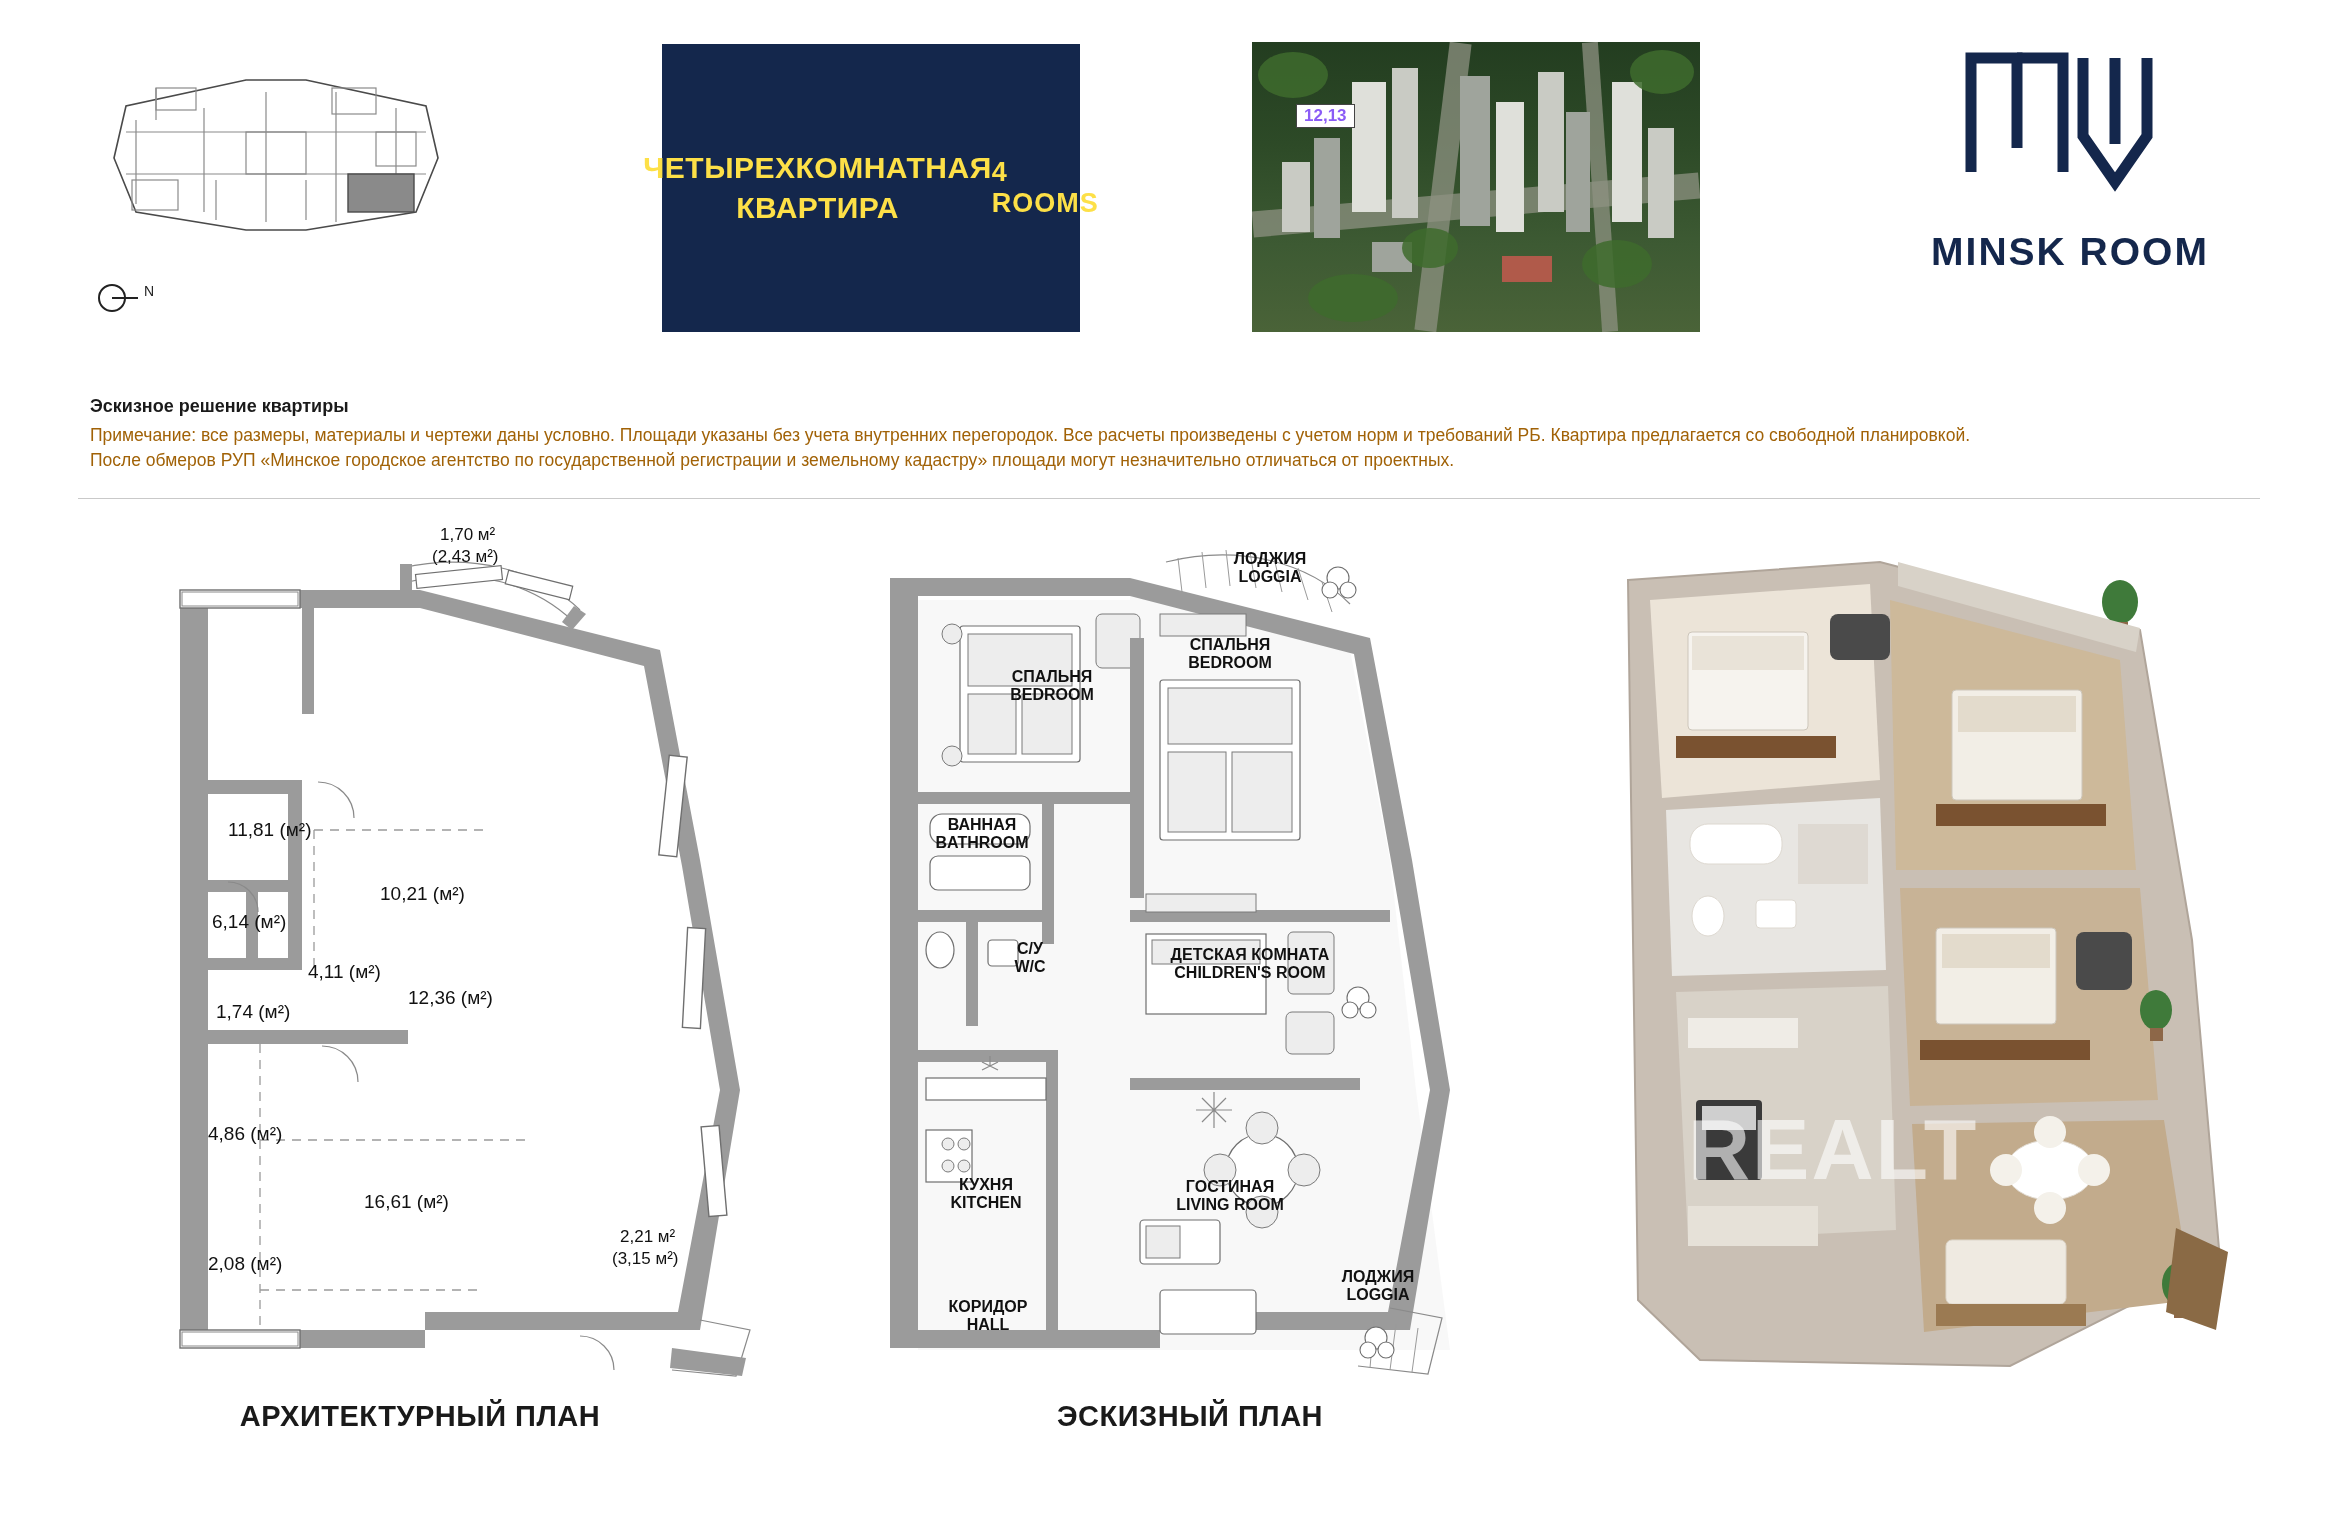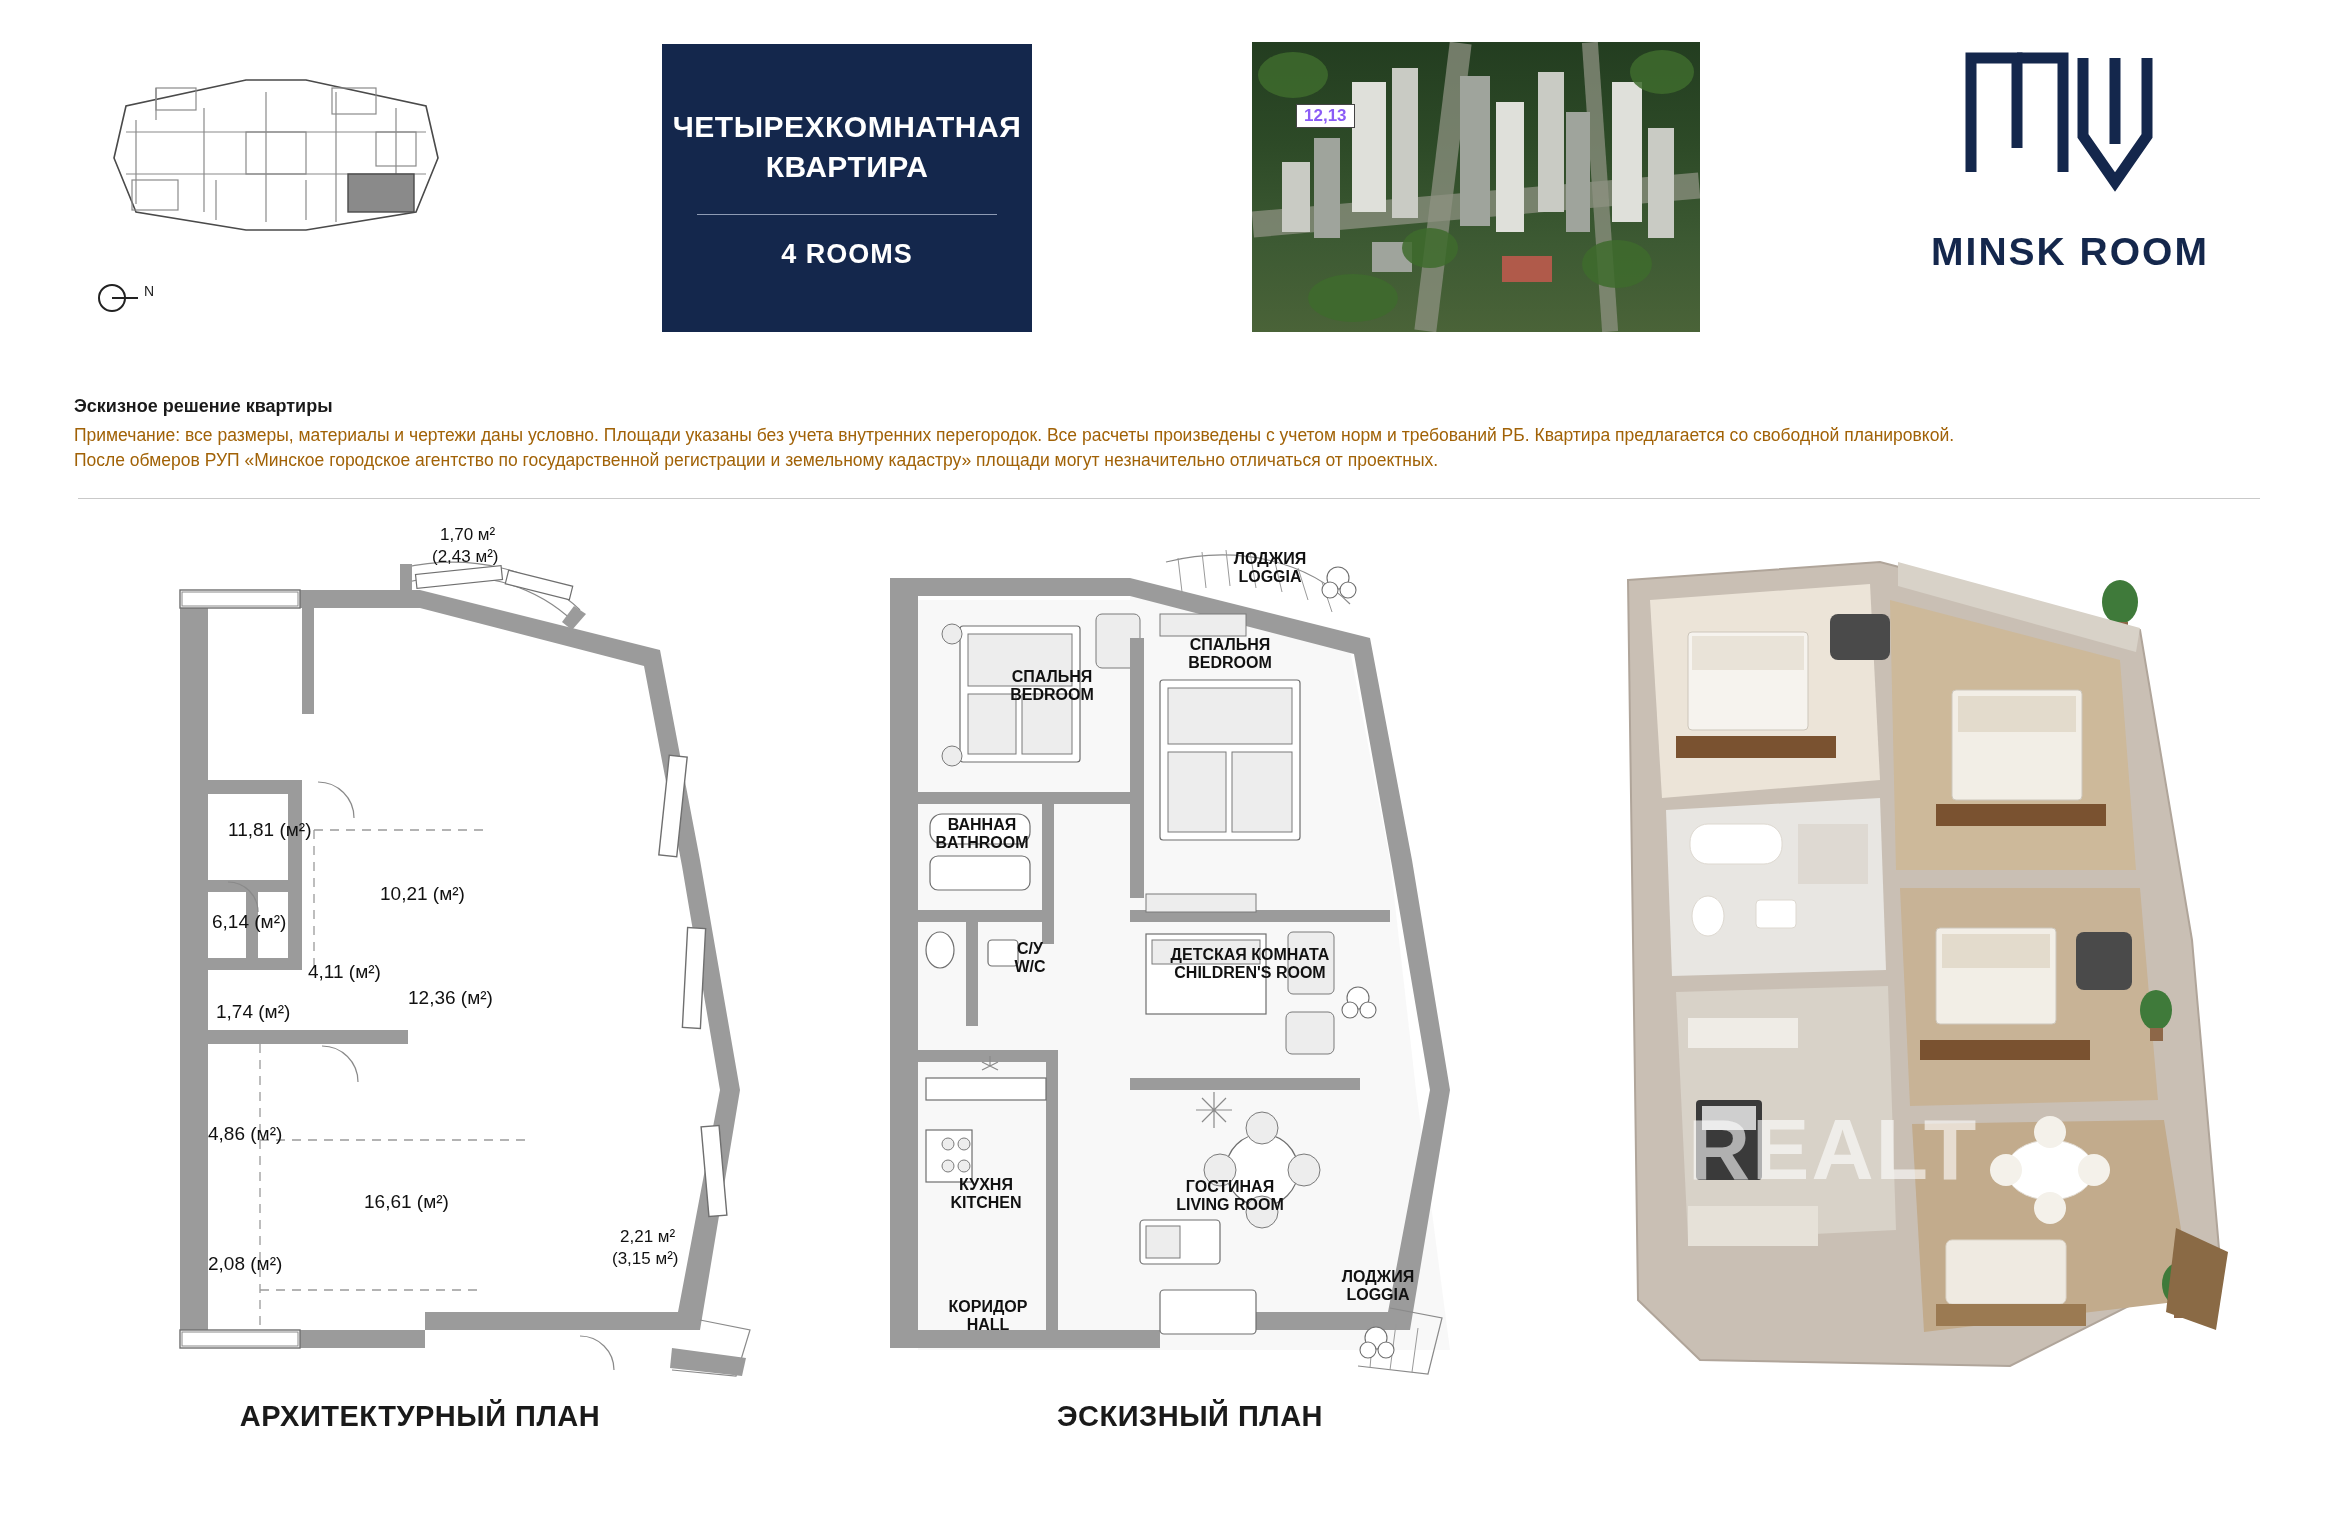--- a/index.html
+++ b/index.html
@@ -17,23 +17,23 @@
   .header { position: absolute; top: 0; left: 0; width: 2338px; height: 372px; }
 
   
   .keyplan { position: absolute; left: 96px; top: 62px; width: 360px; height: 180px; }
   .keyplan svg { display: block; }
   .compass { position: absolute; left: 92px; top: 278px; width: 80px; height: 40px; }
 
   
   .titleblock {
     position: absolute; left: 662px; top: 44px;
-    width: 370px; height: 288px;
-    background: #14274c; color: #ffffff;
-    display: flex; flex-direction: column;
+    width: 418px; height: 288px;
+    background: #14274c; color: #fde047;
+    display: flex; flex-direction: row;
     align-items: center; justify-content: center;
   }
   .titleblock .t1 {
     font-size: 30px; font-weight: bold; letter-spacing: .5px;
     line-height: 1.35; text-align: center; text-transform: uppercase;
   }
   .titleblock .rule { width: 300px; height: 1px; background: #8e9bb4; margin: 26px 0 24px; }
   .titleblock .t2 { font-size: 27px; font-weight: bold; letter-spacing: 1px; }
 
   
@@ -56,21 +56,21 @@
 
   
   .logo { position: absolute; left: 1870px; top: 40px; width: 400px; height: 290px; }
   .logo .mark { height: 150px; display: flex; align-items: center; justify-content: center; }
   .logo .wordmark {
     margin-top: 40px; text-align: center;
     font-size: 39px; letter-spacing: 2px; color: #14274c; font-weight: bold;
   }
 
   
-  .note { position: absolute; left: 74px; top: 396px; width: 2180px; }
+  .note { position: absolute; left: 90px; top: 396px; width: 2180px; }
   .note .lbl { font-size: 18px; font-weight: bold; color: #1a1a1a; margin-bottom: 6px; }
   .note p { margin: 0; font-size: 17.5px; line-height: 1.45; color: #a16207; }
   .hr { position: absolute; left: 78px; top: 498px; width: 2182px; height: 1px; background: #c9c9c9; }
 
   
   .panels { position: absolute; top: 530px; left: 0; width: 2338px; height: 940px; }
   .panel { position: absolute; top: 0; }
   .panel .cap {
     position: absolute; top: 870px; width: 100%; text-align: center;
     font-size: 29px; font-weight: bold; letter-spacing: .5px; color: #1a1a1a;

